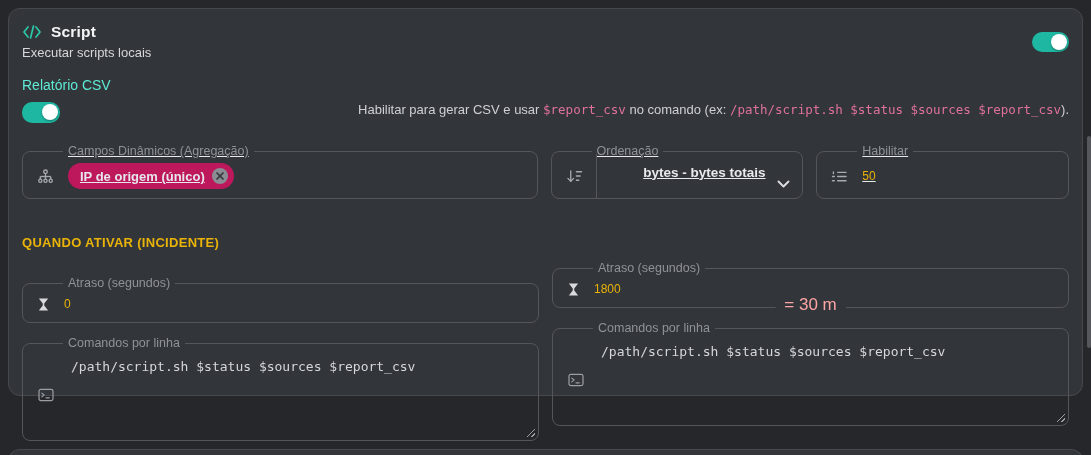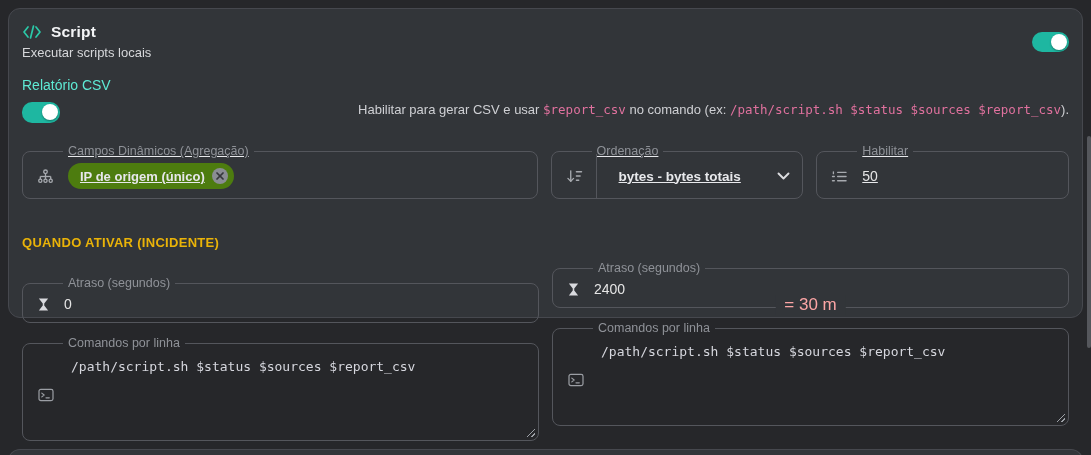--- a/index.html
+++ b/index.html
@@ -5,21 +5,21 @@
   * { box-sizing: border-box; margin: 0; padding: 0; }
   html, body { width: 1091px; height: 455px; overflow: hidden; }
   body {
     background: #26272a;
     font-family: "Liberation Sans", sans-serif;
     color: #e8e9ec;
     position: relative;
   }
   .card {
     position: absolute;
-    left: 8px; top: 8px; width: 1075px; height: 310px;
+    left: 8px; top: 8px; width: 1075px; height: 388px;
     background: #323539;
     border: 1px solid #46484e;
     border-radius: 12px;
     padding: 14px 13px 11px 13px;
   }
   
   .hdr { display: flex; align-items: center; justify-content: space-between; }
   .hdr-left {}
   .title-row { display: flex; align-items: center; gap: 9px; }
   .title { font-size: 15.5px; font-weight: bold; color: #f3f4f6; letter-spacing: .2px; }
@@ -46,32 +46,32 @@
   }
   legend {
     font-size: 12.5px; color: #8f9298; margin-left: 40px; padding: 0 5px;
     white-space: nowrap;
   }
   .fields-row { display: grid; grid-template-columns: 2.04fr 1fr 1fr; gap: 13px; margin-top: 21px; text-decoration: underline; }
   .f-inner { display: flex; align-items: center; height: 40px; padding: 0 12px 4px 14px; gap: 14px; }
   .icon { flex: 0 0 auto; display: inline-flex; align-items: center; justify-content: center; }
   .chip {
     display: inline-flex; align-items: center; gap: 7px;
-    background: #4d7c0f; border-radius: 13px; height: 26px;
+    background: #be185d; border-radius: 13px; height: 26px;
     padding: 0 6px 0 12px; font-size: 13px; color: #e7e7eb; font-weight: bold;
   }
   .chip-x {
     width: 16px; height: 16px; border-radius: 50%; background: #8a8d93;
     display: inline-flex; align-items: center; justify-content: center; cursor: pointer;
   }
   .vdiv { align-self: stretch; width: 0; border-left: 1px solid #54565c; margin: -4px 0 -5px 0; }
   .sel-row { display: flex; align-items: center; flex: 1; cursor: pointer; }
   .sel-value { font-size: 13.5px; color: #e8e9ec; font-weight: bold; }
   .sel-row .chev { margin-left: auto; }
-  .num-value { font-size: 14px; color: #e5e5e5; }
+  .num-value { font-size: 12px; color: #eab308; }
   
   .sections { display: grid; grid-template-columns: 1fr 1fr; gap: 13px; margin-top: 36px; }
   .sec-head { font-size: 13px; font-weight: bold; color: #eab308; letter-spacing: .3px; }
   .delay-fs { margin-top: 26px; position: relative; }
   .delay-inner { display: flex; align-items: center; height: 32px; padding: 0 14px 4px 14px; gap: 14px; }
   .delay-note {
     position: absolute; bottom: -8px; left: 50%; transform: translateX(-50%);
     background: #323539; padding: 0 9px; font-size: 17px; color: #fca5a5; white-space: nowrap;
   }
   .delay-note:empty { display: none; }
@@ -157,21 +157,21 @@
         <span class="icon" style="margin-right:13px;">
           <svg width="17" height="16" viewBox="0 0 18 17" fill="none" stroke="#a7aaaf" stroke-width="1.4" stroke-linecap="round" stroke-linejoin="round">
             <line x1="5" y1="3" x2="5" y2="14"></line>
             <polyline points="2,11 5,14 8,11"></polyline>
             <line x1="11" y1="4" x2="16.5" y2="4"></line>
             <line x1="11" y1="8.5" x2="15" y2="8.5"></line>
             <line x1="11" y1="13" x2="13.5" y2="13"></line>
           </svg>
         </span>
         <span class="vdiv"></span>
-        <div class="sel-row" style="padding-left:22px;">
+        <div class="sel-row" style="padding-left:22px;flex-direction:column;">
           <span class="sel-value">bytes - bytes totais</span>
           <span class="icon chev">
             <svg width="13" height="8" viewBox="0 0 13 8" fill="none" stroke="#dcdde0" stroke-width="1.9" stroke-linecap="round" stroke-linejoin="round">
               <polyline points="1.5,1.5 6.5,6.5 11.5,1.5"></polyline>
             </svg>
           </span>
         </div>
       </div>
     </fieldset>
 
@@ -227,21 +227,21 @@
 
     <div>
       <fieldset class="delay-fs">
         <legend>Atraso (segundos)</legend>
         <div class="delay-inner">
           <span class="icon">
             <svg width="13" height="15" viewBox="0 0 14 16" fill="#d9dade">
               <polygon points="2,1.5 12,1.5 7.8,7 7.8,9 12,14.5 2,14.5 6.2,9 6.2,7"></polygon>
             </svg>
           </span>
-          <span class="num-value">2400</span>
+          <span class="num-value">1800</span>
         </div>
         <span class="delay-note">= 30 m</span>
       </fieldset>
       <fieldset class="cmd-fs">
         <legend>Comandos por linha</legend>
         <div class="cmd-inner">
           <span class="icon cmd-term-icon">
             <svg width="16" height="14" viewBox="0 0 17 15" fill="none" stroke="#9b9ea4" stroke-width="1.3" stroke-linecap="round" stroke-linejoin="round">
               <rect x="1" y="1.5" width="15" height="12" rx="2"></rect>
               <polyline points="4,5.5 6.5,7.5 4,9.5"></polyline>

